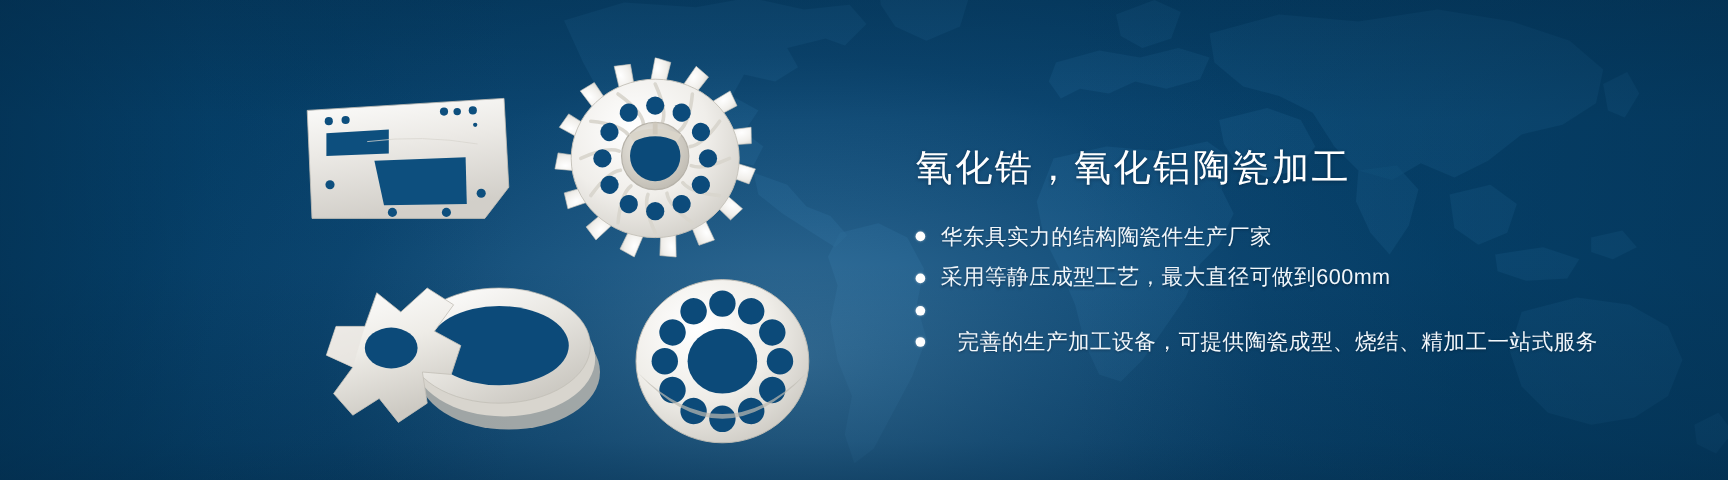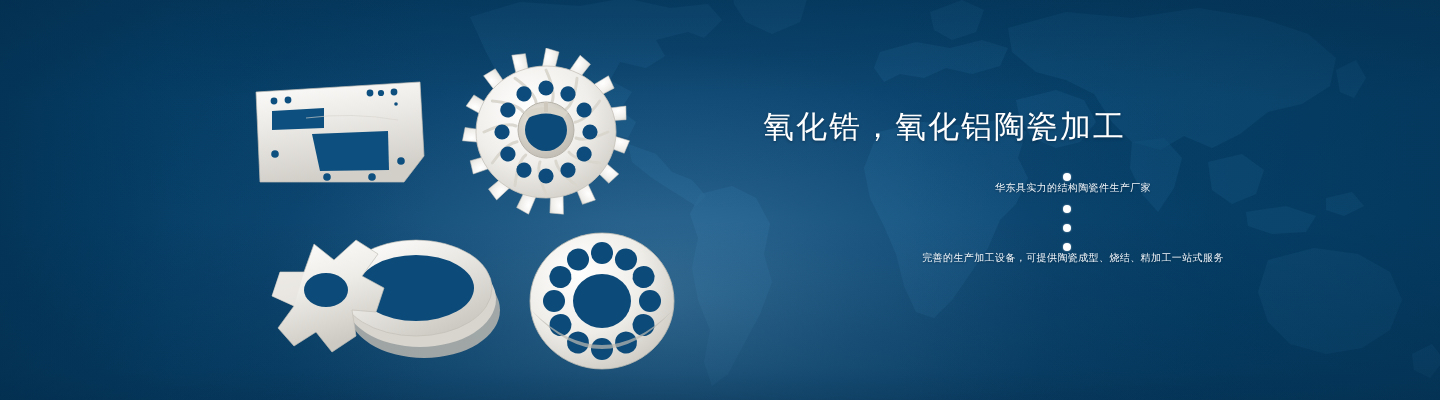--- a/index.html
+++ b/index.html
@@ -93,21 +93,21 @@
   .cross-wrap svg { display: block; }
 
   
   .disc-wrap { left: 524px; top: 228px; width: 156px; height: 146px; }
   .disc-wrap svg { display: block; }
 
   
   .copy {
     position: absolute;
     left: 763px;
-    top: 108px;
+    top: 121px;
     width: 620px;
   }
   .headline {
     margin: 0;
     font-size: 31px;
     font-weight: 400;
     letter-spacing: 2px;
     color: #ffffff;
     line-height: 1.25;
     text-shadow: 0 1px 3px rgba(0,20,40,0.45);
@@ -115,28 +115,27 @@
   }
   .bullets {
     list-style: none;
     margin: 26px 0 0 0;
     padding: 0;
   }
   .bullets li {
     display: flex;
     align-items: center;
     margin: 0 0 11px 0;
-    font-size: 10px;
+    font-size: 18px;
     color: #f2f7fb;
     letter-spacing: 0.4px;
     line-height: 1.3;
     text-shadow: 0 1px 2px rgba(0,18,36,0.40);
-    flex-direction: column;
-  }
-  .bullets li:last-child { margin-bottom: 7px; }
+  }
+  .bullets li:last-child { margin-bottom: 7px; gap: 14px; }
   .dot {
     flex: 0 0 auto;
     width: 8px;
     height: 8px;
     border-radius: 50%;
     background: #ffffff;
     margin-right: 13px;
     box-shadow: 0 0 2px rgba(255,255,255,0.5);
   }
 </style>
@@ -383,20 +382,21 @@
 
   <div class="copy">
     <h1 class="headline">氧化锆，氧化铝陶瓷加工</h1>
     <ul class="bullets">
       <li>
         <span class="dot"></span>
         <span>华东具实力的结构陶瓷件生产厂家</span>
       </li>
       <li>
         <span class="dot"></span>
+        <span>采用等静压成型工艺，最大直径可做到600mm</span>
       </li>
       <li>
         <span class="dot"></span>
       </li>
       <li>
         <span class="dot"></span>
         <span>完善的生产加工设备，可提供陶瓷成型、烧结、精加工一站式服务</span>
       </li>
     </ul>
   </div>

